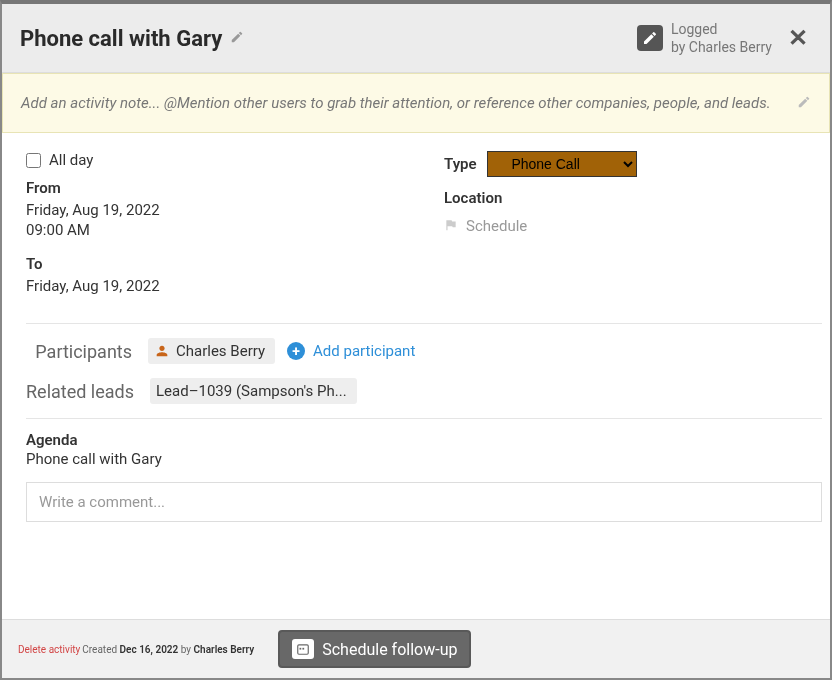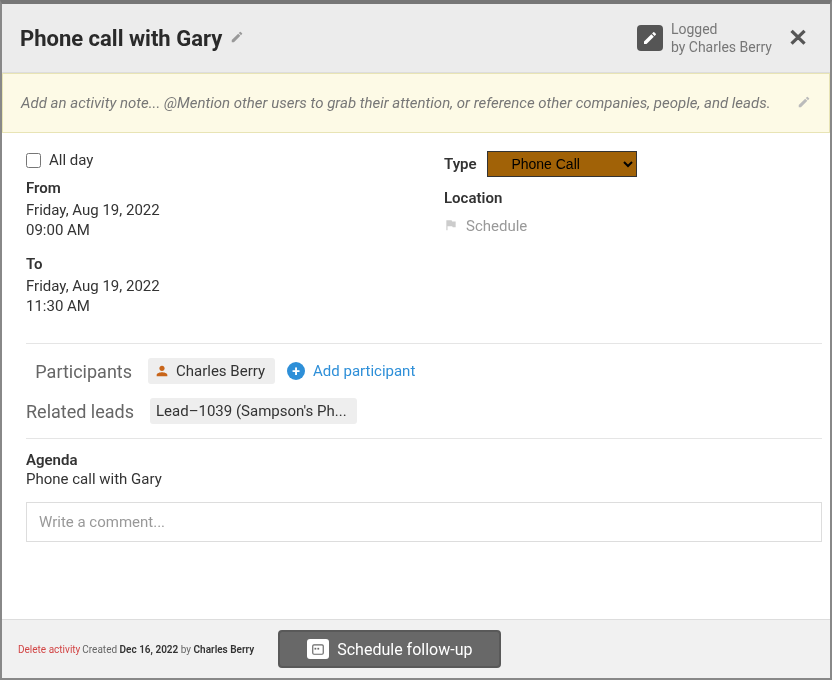--- a/index.html
+++ b/index.html
@@ -301,21 +301,21 @@
     }
     
     .schedule-btn {
       margin-left: 24px;
       display: inline-flex;
       align-items: center;
       gap: 8px;
       background: #686868;
       border: 2px solid #595959;
       color: #fff;
-      padding: 7px 27px;
+      padding: 7px 12px;
       border-radius: 4px;
       font-size: 16px;
       cursor: pointer;
       font-family: inherit;
     }
     .schedule-icon {
       width: 22px;
       height: 20px;
       background: #fff;
       border-radius: 3px;
@@ -376,21 +376,20 @@
 
       <div class="time-group">
         <div class="field-label">From</div>
         <div class="field-value">Friday, Aug 19, 2022</div>
         <div class="field-value">09:00 AM</div>
       </div>
 
       <div class="time-group">
         <div class="field-label">To</div>
         <div class="field-value">Friday, Aug 19, 2022</div>
-        <div class="field-value">11:30 AM</div>
       </div>
     </div>
 
     <div class="col">
       <div class="type-row">
         <span class="type-label">Type</span>
         <select class="type-select">
           <option>Phone Call</option>
         </select>
       </div>

